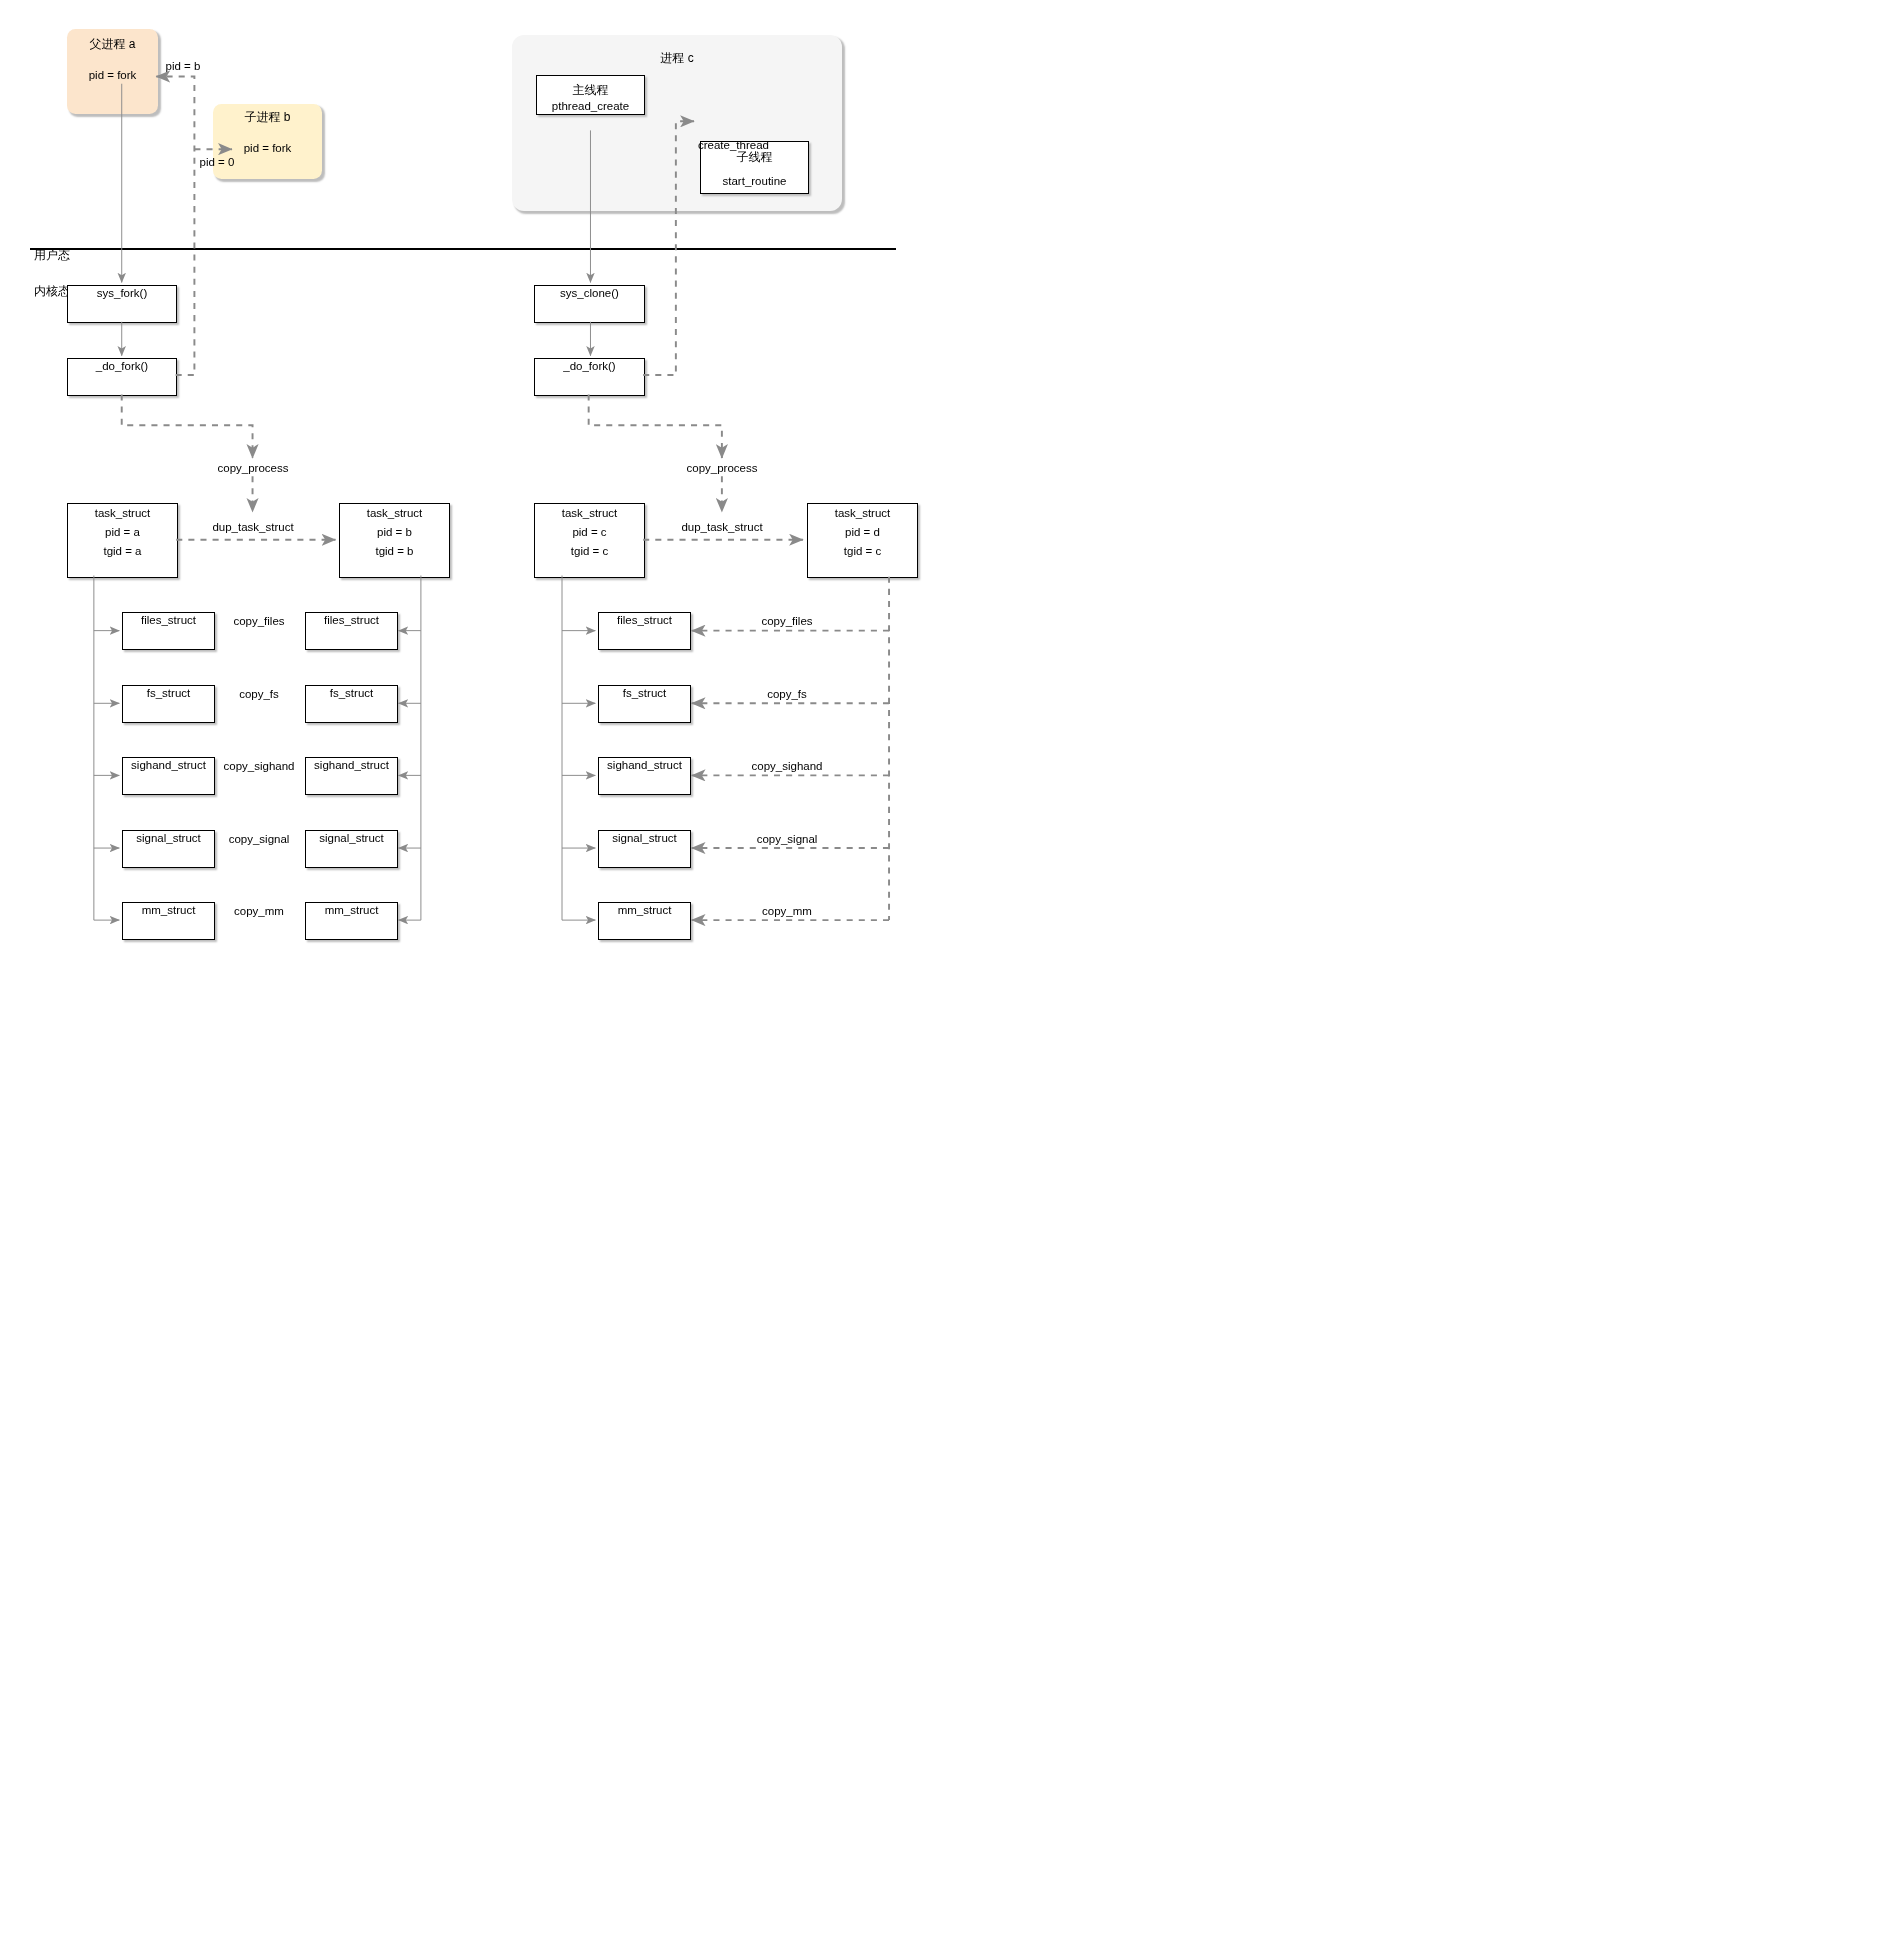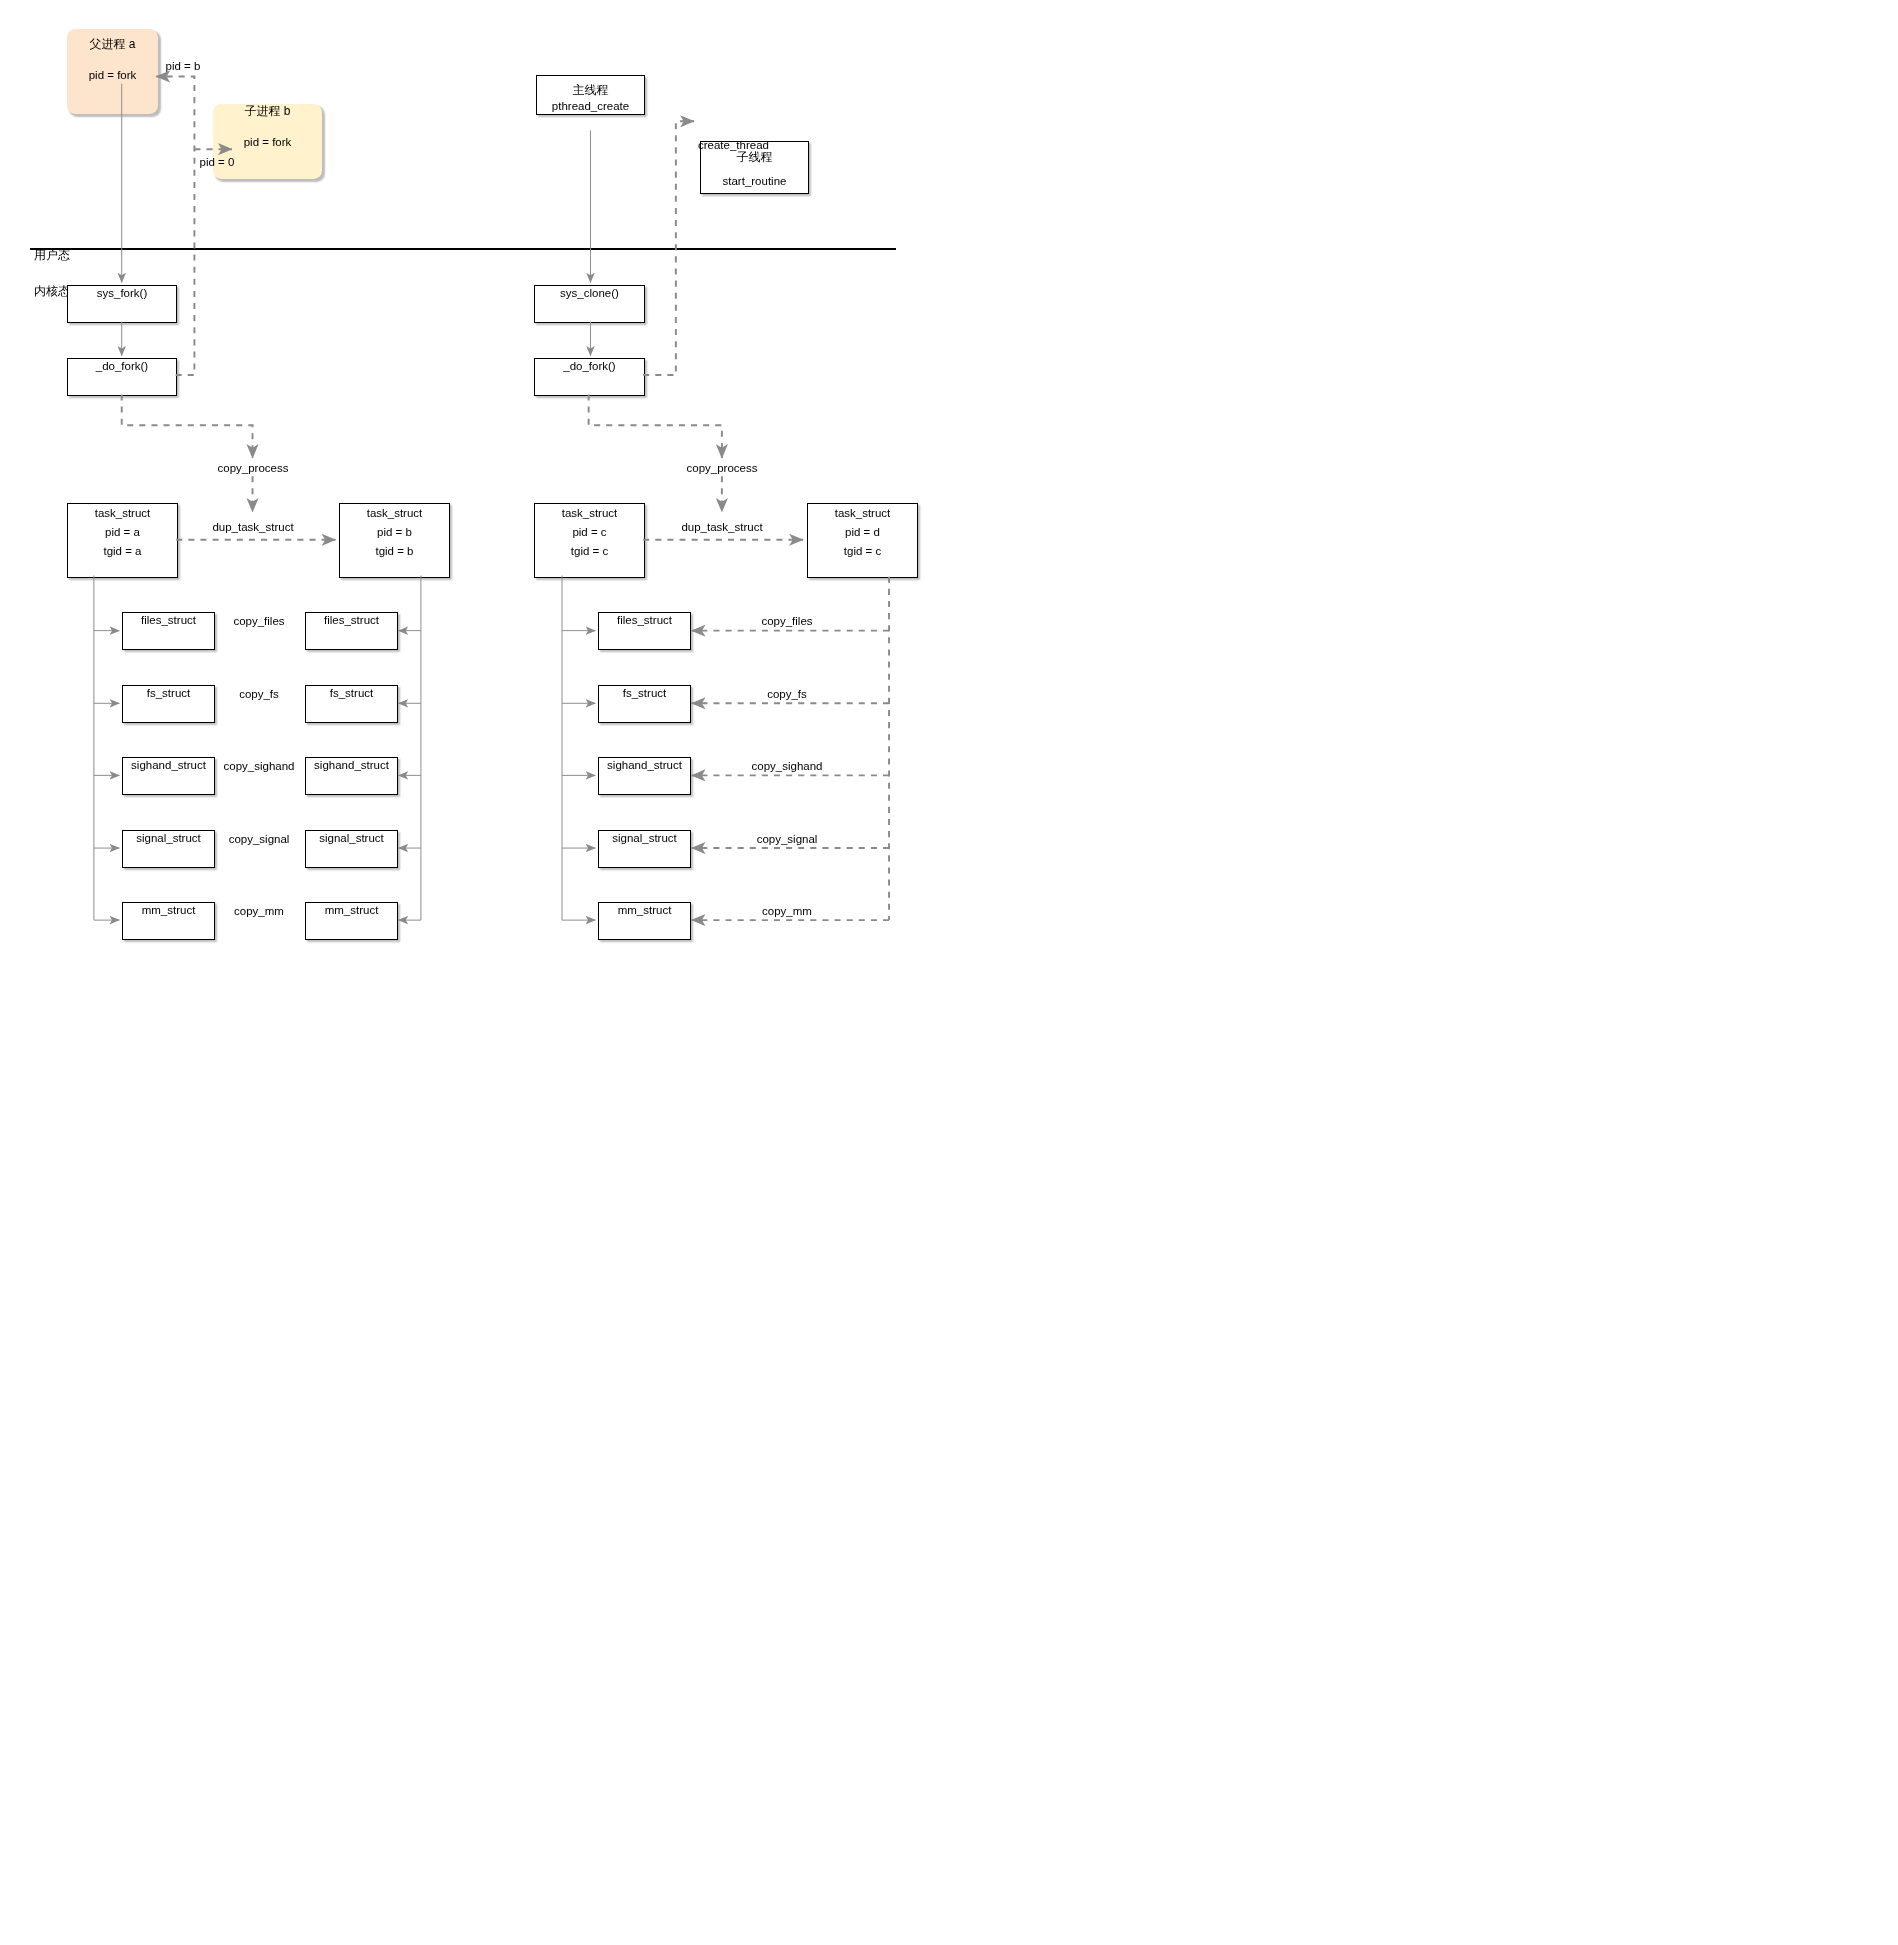--- a/index.html
+++ b/index.html
@@ -26,26 +26,29 @@
 <body>
 
 <div class="canvas">
 
   <div class="box soft peach twoline" style="left:67px;top:28.5px;width:91px;height:85px;padding-top:8.5px;">
     <div class="cn">父进程 a</div>
     <div class="gap26"></div>
     <div>pid = fork</div>
   </div>
 
-  <div class="box soft yellow twoline" style="left:213px;top:104px;width:109px;height:75px;padding-top:0;">
+  <div class="box soft yellow twoline" style="left:213px;top:104px;width:109px;height:75px;padding-top:6px;">
     <div class="cn">子进程 b</div>
     <div class="gap26"></div>
     <div>pid = fork</div>
   </div>
 
+  <div class="box soft grayc" style="left:512px;top:35px;width:330px;height:176px;">
+    <div class="cn">进程 c</div>
+  </div>
 
   <div class="box twoline" style="left:536px;top:75px;width:109px;height:40px;padding-top:7.3px;">
     <div class="cn">主线程</div>
     <div style="height:8.5px;"></div>
     <div>pthread_create</div>
   </div>
 
   <div class="box twoline" style="left:700px;top:141px;width:109px;height:53px;padding-top:8px;">
     <div class="cn">子线程</div>
     <div style="height:8.5px;"></div>

